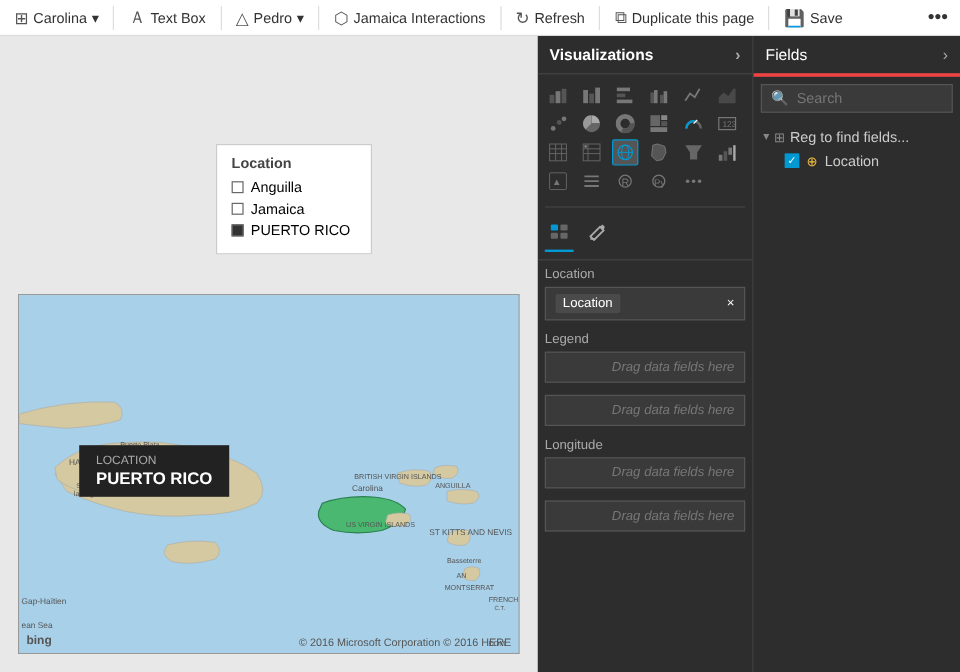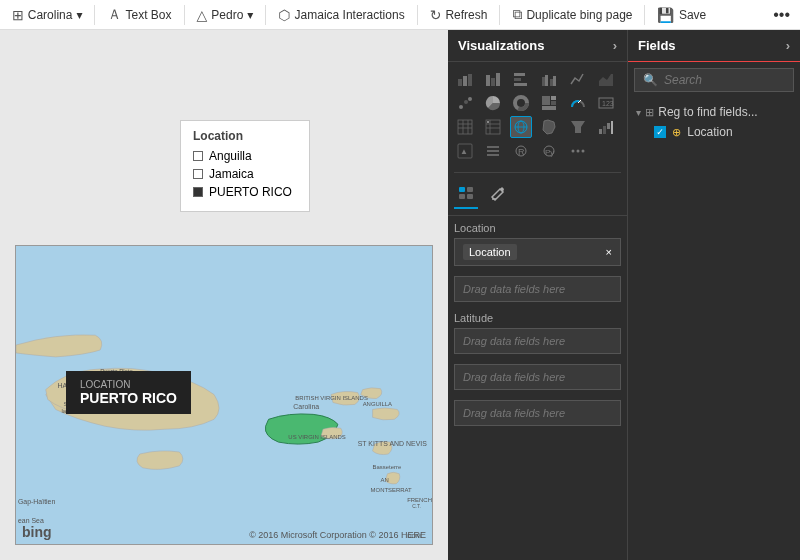--- a/index.html
+++ b/index.html
@@ -80,21 +80,21 @@
       padding: 8px 14px;
       font-size: 12px;
       display: flex; gap: 8px; align-items: center;
       z-index: 10;
     }
     #pr-tooltip .loc-label { font-size: 10px; color: #aaa; text-transform: uppercase; }
     #pr-tooltip .loc-value { font-size: 14px; font-weight: bold; }
 
     #bing-logo {
       position: absolute; bottom: 4px; left: 6px;
-      font-size: 14px; color: #555; font-weight: bold; margin-top: 20px;
+      font-size: 10px; color: #555; font-weight: bold; margin-top: 20px;
     }
     #map-copyright {
       position: absolute; bottom: 4px; right: 6px;
       font-size: 9px; color: #555;
     }
 
     
     #right-panel {
       width: 352px; display: flex; background: #2d2d2d;
     }
@@ -130,44 +130,44 @@
 
     #viz-fields { padding: 6px; flex: 1; overflow-y: auto; }
     .field-well { margin-bottom: 10px; }
     .field-well-label { color: #aaa; font-size: 11px; margin-bottom: 4px; }
     .field-well-drop {
       background: #3a3a3a; border: 1px solid #555; padding: 5px 8px;
       font-size: 11px; min-height: 26px; position: relative;
       display: flex; align-items: center; justify-content: space-between;
     }
     .field-well-drop.filled { color: #fff; }
-    .field-well-drop.empty { color: #777; font-style: italic; }
+    .field-well-drop.empty { color: #777; font-style: italic; justify-content: flex-end; }
     .field-chip {
       background: #4a4a4a; color: #fff; padding: 2px 6px;
       font-size: 11px; border-radius: 2px; display: flex; align-items: center; gap: 4px;
     }
 
     
     #fields-panel {
       width: 172px; background: #2d2d2d;
       display: flex; flex-direction: column;
     }
     #fields-header {
       display: flex; align-items: center; justify-content: space-between;
-      padding: 8px 10px; color: #fff; font-size: 13px; font-weight: 700;
-      border-bottom: 1px solid #ef4444;
+      padding: 8px 10px; color: #fff; font-size: 13px; font-weight: 400;
+      border-bottom: 3px solid #ef4444;
     }
     #search-box {
       display: flex; align-items: center; gap: 6px;
       background: #3a3a3a; border: 1px solid #555;
       margin: 6px; padding: 4px 8px;
     }
     #search-box input {
       background: transparent; border: none; outline: none;
-      color: #ccc; font-size: 12px; width: 100%; font-style: italic;
+      color: #ccc; font-size: 12px; width: 100%;
     }
     #search-box .search-icon { color: #888; font-size: 12px; }
 
     #fields-tree { padding: 4px 6px; flex: 1; overflow-y: auto; }
     .tree-section { margin-bottom: 4px; }
     .tree-header {
       display: flex; align-items: center; gap: 4px;
       color: #ccc; font-size: 12px; padding: 3px 2px; cursor: pointer;
     }
     .tree-header .expand-icon { font-size: 10px; color: #888; }
@@ -221,21 +221,21 @@
     <span>Jamaica Interactions</span>
   </button>
   <div class="toolbar-separator"></div>
   <button class="toolbar-btn">
     <span class="icon">↻</span>
     <span>Refresh</span>
   </button>
   <div class="toolbar-separator"></div>
   <button class="toolbar-btn">
     <span class="icon">⧉</span>
-    <span>Duplicate bing page</span>
+    <span>Duplicate this page</span>
   </button>
   <div class="toolbar-separator"></div>
   <button class="toolbar-btn">
     <span class="icon">💾</span>
     <span>Save</span>
   </button>
   <button class="toolbar-btn toolbar-more">
     <span>•••</span>
   </button>
 </div>
@@ -531,33 +531,34 @@
           <div class="field-well-label">Location</div>
           <div class="field-well-drop filled">
             <div class="field-chip">
               <span>Location</span>
             </div>
             <span class="remove">×</span>
           </div>
         </div>
 
         <div class="field-well">
+          <div class="field-well-label">Legend</div>
           <div class="field-well-drop empty">
             <span>Drag data fields here</span>
           </div>
         </div>
 
         <div class="field-well">
-          <div class="field-well-label">Latitude</div>
           <div class="field-well-drop empty">
             <span>Drag data fields here</span>
           </div>
         </div>
 
         <div class="field-well">
+          <div class="field-well-label">Longitude</div>
           <div class="field-well-drop empty">
             <span>Drag data fields here</span>
           </div>
         </div>
 
         <div class="field-well">
           <div class="field-well-drop empty">
             <span>Drag data fields here</span>
           </div>
         </div>

